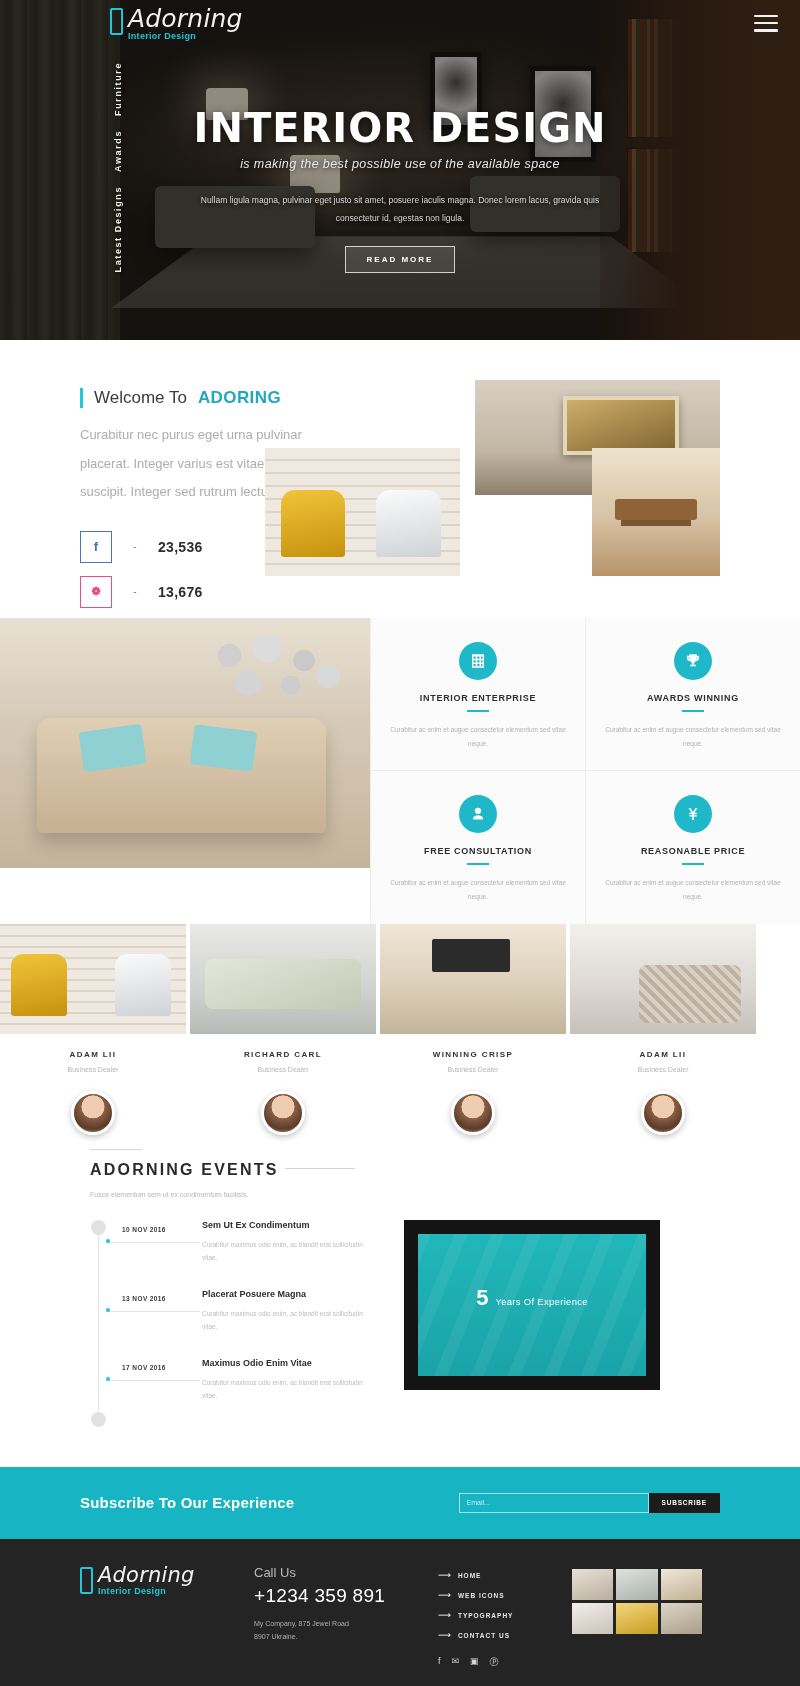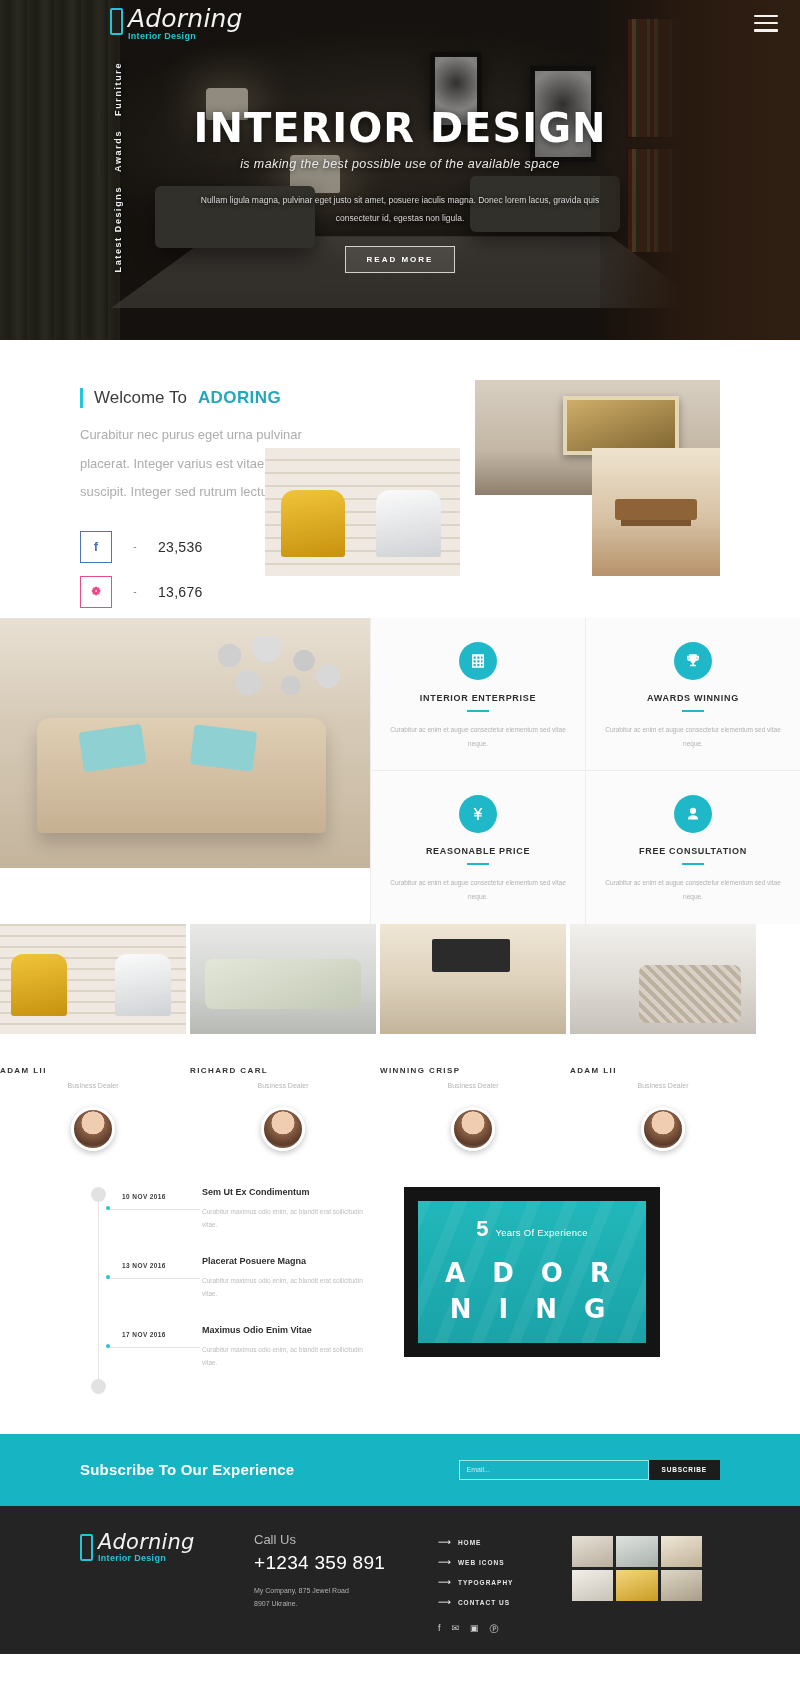--- a/index.html
+++ b/index.html
@@ -144,21 +144,21 @@
   .stats{margin-top:24px;display:flex;flex-direction:column;gap:13px;}
   .stat{display:flex;align-items:center;}
   .stat-ico{
     width:32px;height:32px;border:1px solid #9fb6d8;display:flex;
     align-items:center;justify-content:center;font-size:13px;font-weight:bold;flex:none;
   }
   .stat-ico.fb{border-color:#4a76b8;color:#4a76b8;}
   .stat-ico.dr{border-color:#ea4c89;color:#ea4c89;font-size:11px;}
   .stat-ico.ig{border-color:#8a4bb0;color:#8a4bb0;font-size:12px;}
   .stat-dash{width:46px;text-align:center;color:#7d7d7d;font-size:10px;}
-  .stat-num{font-size:14px;font-weight:normal;color:#2d2d2d;letter-spacing:.3px;}
+  .stat-num{font-size:14px;font-weight:bold;color:#2d2d2d;letter-spacing:.3px;}
 
   .wel-right{position:relative;flex:1;}
   .ph{position:absolute;background-size:cover;background-position:center;overflow:hidden;}
   .ph-a{right:0;top:0;width:245px;height:115px;}
   .ph-b{left:-80px;top:68px;width:195px;height:128px;z-index:3;}
   .ph-c{right:0;top:68px;width:128px;height:128px;z-index:2;}
 
   .img-room-gallery{
     background:
       linear-gradient(180deg,#d8cfc2 0%,#c3b6a4 62%,#8e7f6d 100%);
@@ -250,21 +250,21 @@
   .t3{background:linear-gradient(180deg,#efe6d6 0%,#ddd0ba 55%,#c2b49b 100%);}
   .t3:after{content:"";position:absolute;left:28%;top:14%;width:42%;height:30%;background:#2b2b2b;border-radius:2px;}
   .t4{background:linear-gradient(180deg,#f2f0ed 0%,#ddd9d3 55%,#c6c1b9 100%);}
   .t4:after{content:"";position:absolute;right:8%;bottom:10%;width:55%;height:52%;background:repeating-linear-gradient(45deg,#d8d0c4 0 4px,#bdb2a2 4px 8px);border-radius:8px;}
   .avatar{
     position:absolute;left:50%;bottom:-22px;transform:translateX(-50%);
     width:44px;height:44px;border-radius:50%;border:3px solid #fff;
     background:radial-gradient(circle at 50% 34%,#f0cdb0 0 36%,#8a5f45 37%,#5b3b2a 70%,#d8b79c 100%);
     box-shadow:0 2px 6px rgba(0,0,0,.25);
   }
-  .team-name{margin-top:32px;text-align:left;font-size:8px;font-weight:bold;color:#333;letter-spacing:1.4px;}
+  .team-name{margin-top:16px;text-align:center;font-size:8px;font-weight:bold;color:#333;letter-spacing:1.4px;}
   .team-role{margin-top:7px;text-align:center;font-size:7px;color:#b5b5b5;}
 
   
   .events{padding:36px 0 40px;}
   .ev-head{width:640px;margin:0 auto;position:relative;}
   .ev-rule-top{width:52px;height:1px;background:#d9d9d9;margin-left:10px;}
   .ev-title{
     margin-top:11px;font-size:16px;font-weight:bold;color:#2b2b2b;letter-spacing:2.2px;
     display:inline-block;padding-left:10px;
   }
@@ -477,35 +477,35 @@
             </svg>
         </div>
         <div class="feat-h">AWARDS WINNING</div>
         <div class="feat-rule"></div>
         <p class="feat-p">Curabitur ac enim et augue consectetur elementum sed vitae neque.</p>
       </div>
 
       <div class="feat-cell">
         <div class="feat-ico">
           <svg viewBox="0 0 24 24">
-              <path d="M6 4h2.6l3.4 5.4L15.4 4H18l-4.2 6.4H17v1.8h-3.9v1.3H17v1.8h-3.9V20h-2.2v-4.7H7v-1.8h3.9v-1.3H7v-1.8h3.2L6 4z"></path>
+              <path d="M12 12a4.2 4.2 0 1 0 0-8.4 4.2 4.2 0 0 0 0 8.4zm0 1.8c-3.4 0-6.6 1.8-6.6 4v1.6h13.2v-1.6c0-2.2-3.2-4-6.6-4z"></path>
             </svg>
         </div>
-        <div class="feat-h">REASONABLE PRICE</div>
+        <div class="feat-h">FREE CONSULTATION</div>
         <div class="feat-rule"></div>
         <p class="feat-p">Curabitur ac enim et augue consectetur elementum sed vitae neque.</p>
       </div>
 
       <div class="feat-cell">
         <div class="feat-ico">
           <svg viewBox="0 0 24 24">
-              <path d="M12 12a4.2 4.2 0 1 0 0-8.4 4.2 4.2 0 0 0 0 8.4zm0 1.8c-3.4 0-6.6 1.8-6.6 4v1.6h13.2v-1.6c0-2.2-3.2-4-6.6-4z"></path>
+              <path d="M6 4h2.6l3.4 5.4L15.4 4H18l-4.2 6.4H17v1.8h-3.9v1.3H17v1.8h-3.9V20h-2.2v-4.7H7v-1.8h3.9v-1.3H7v-1.8h3.2L6 4z"></path>
             </svg>
         </div>
-        <div class="feat-h">FREE CONSULTATION</div>
+        <div class="feat-h">REASONABLE PRICE</div>
         <div class="feat-rule"></div>
         <p class="feat-p">Curabitur ac enim et augue consectetur elementum sed vitae neque.</p>
       </div>
     </div>
   </section>
 
   <section class="team">
     <div class="team-card">
       <div class="team-img t1"></div>
       <div class="avatar"></div>
@@ -526,20 +526,25 @@
     </div>
     <div class="team-card">
       <div class="team-img t4"></div>
       <div class="avatar"></div>
       <div class="team-name">ADAM LII</div>
       <div class="team-role">Business Dealer</div>
     </div>
   </section>
 
   <section class="events">
+    <div class="ev-head">
+      <div class="ev-rule-top"></div>
+      <h2 class="ev-title">ADORNING EVENTS</h2><span class="ev-title-rule"></span>
+      <p class="ev-sub">Fusce elementum sem ut ex condimentum facilisis.</p>
+    </div>
 
     <div class="ev-body">
       <div class="timeline">
         <div class="tl-line"></div>
         <div class="tl-dot-top"></div>
         <div class="tl-dot-bot"></div>
 
         <div class="tl-item">
           <div class="tl-date-col">
             <span class="tl-date">10 NOV 2016</span>
@@ -575,24 +580,20 @@
             <p class="tl-p">Curabitur maximus odio enim, ac blandit erat sollicitudin vitae.</p>
           </div>
         </div>
       </div>
 
       <div class="exp-box">
         <div class="exp-inner">
           <div class="exp-years">
             <span class="exp-num">5</span>
             <span class="exp-lbl">Years Of Experience</span>
-          </div>
-          <div class="exp-brand">
-            <div>A D O R</div>
-            <div>N I N G</div>
           </div>
         </div>
       </div>
     </div>
   </section>
 
   <section class="news">
     <div class="news-wrap">
       <h3 class="news-h">Subscribe To Our Experience</h3>
       <div class="news-form">

